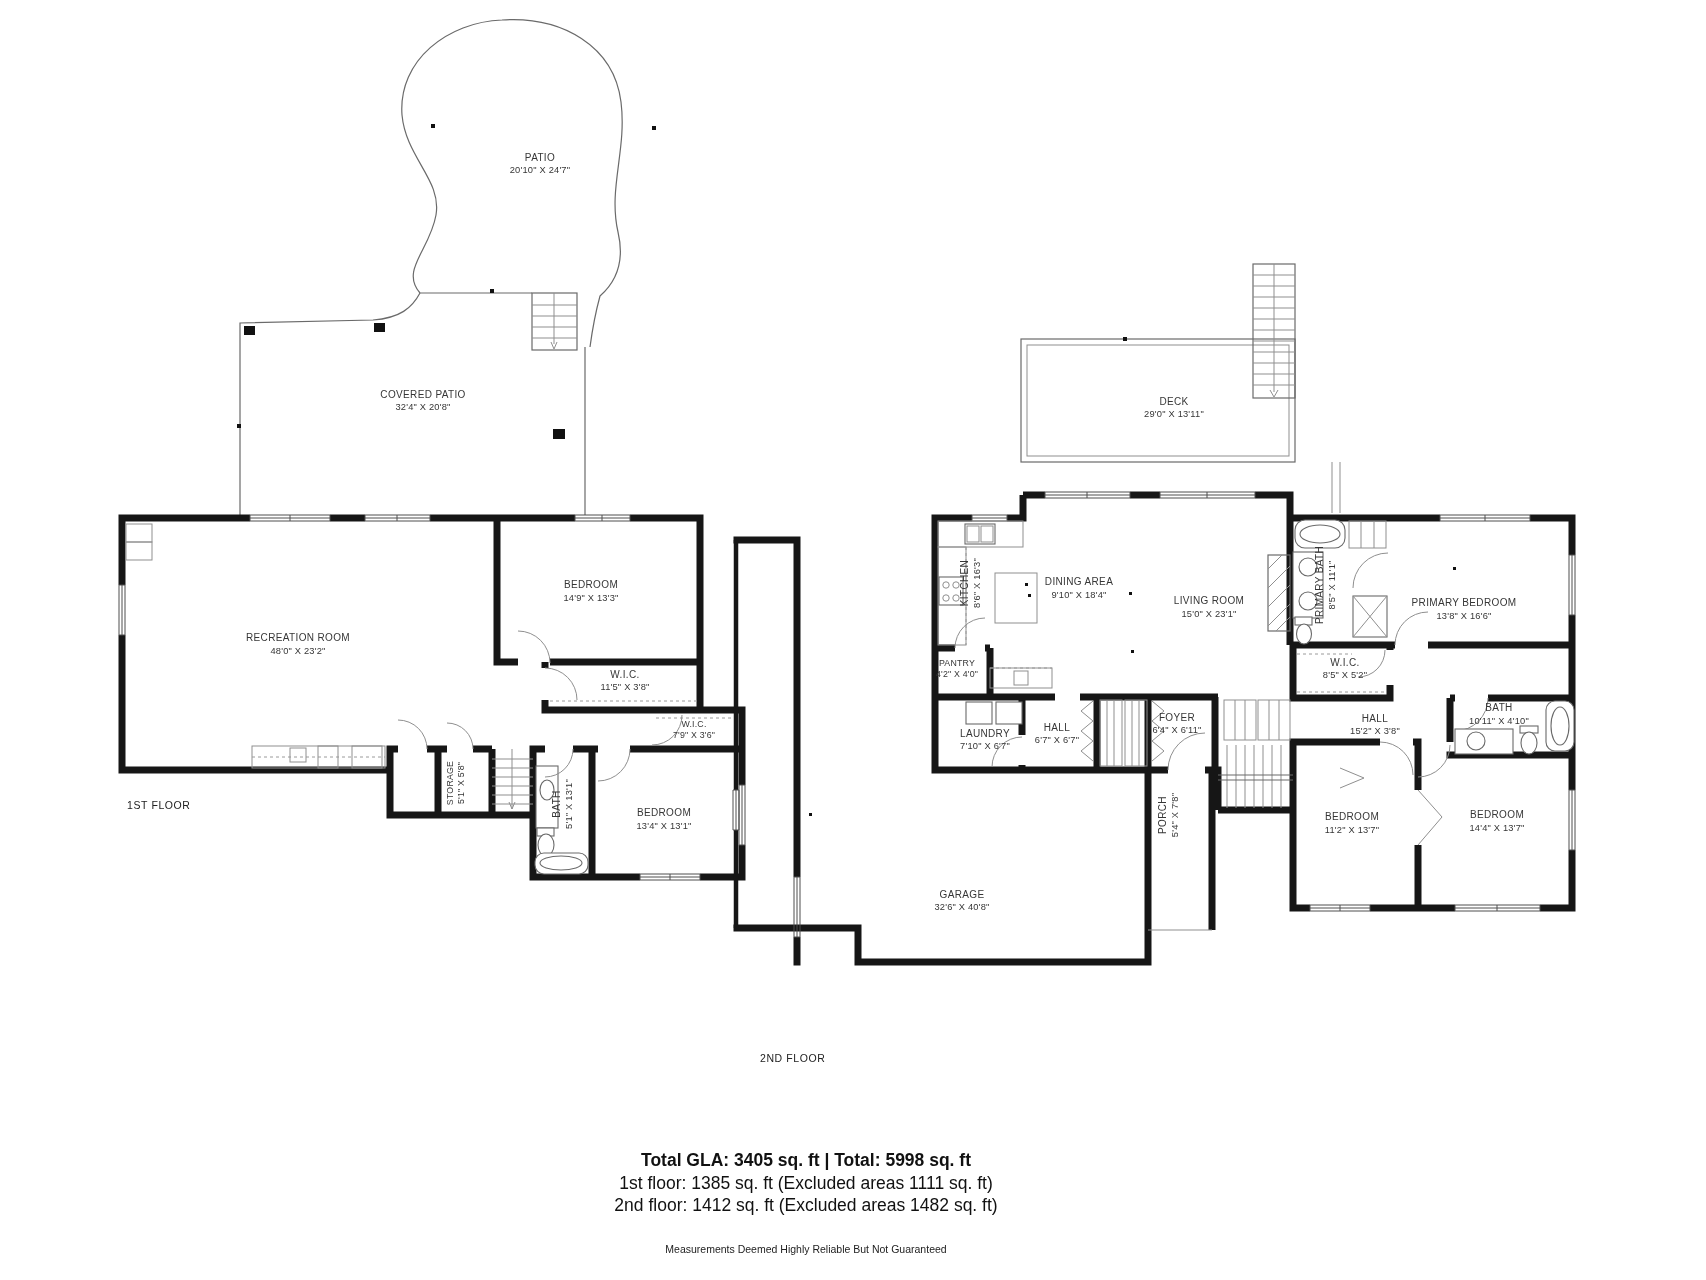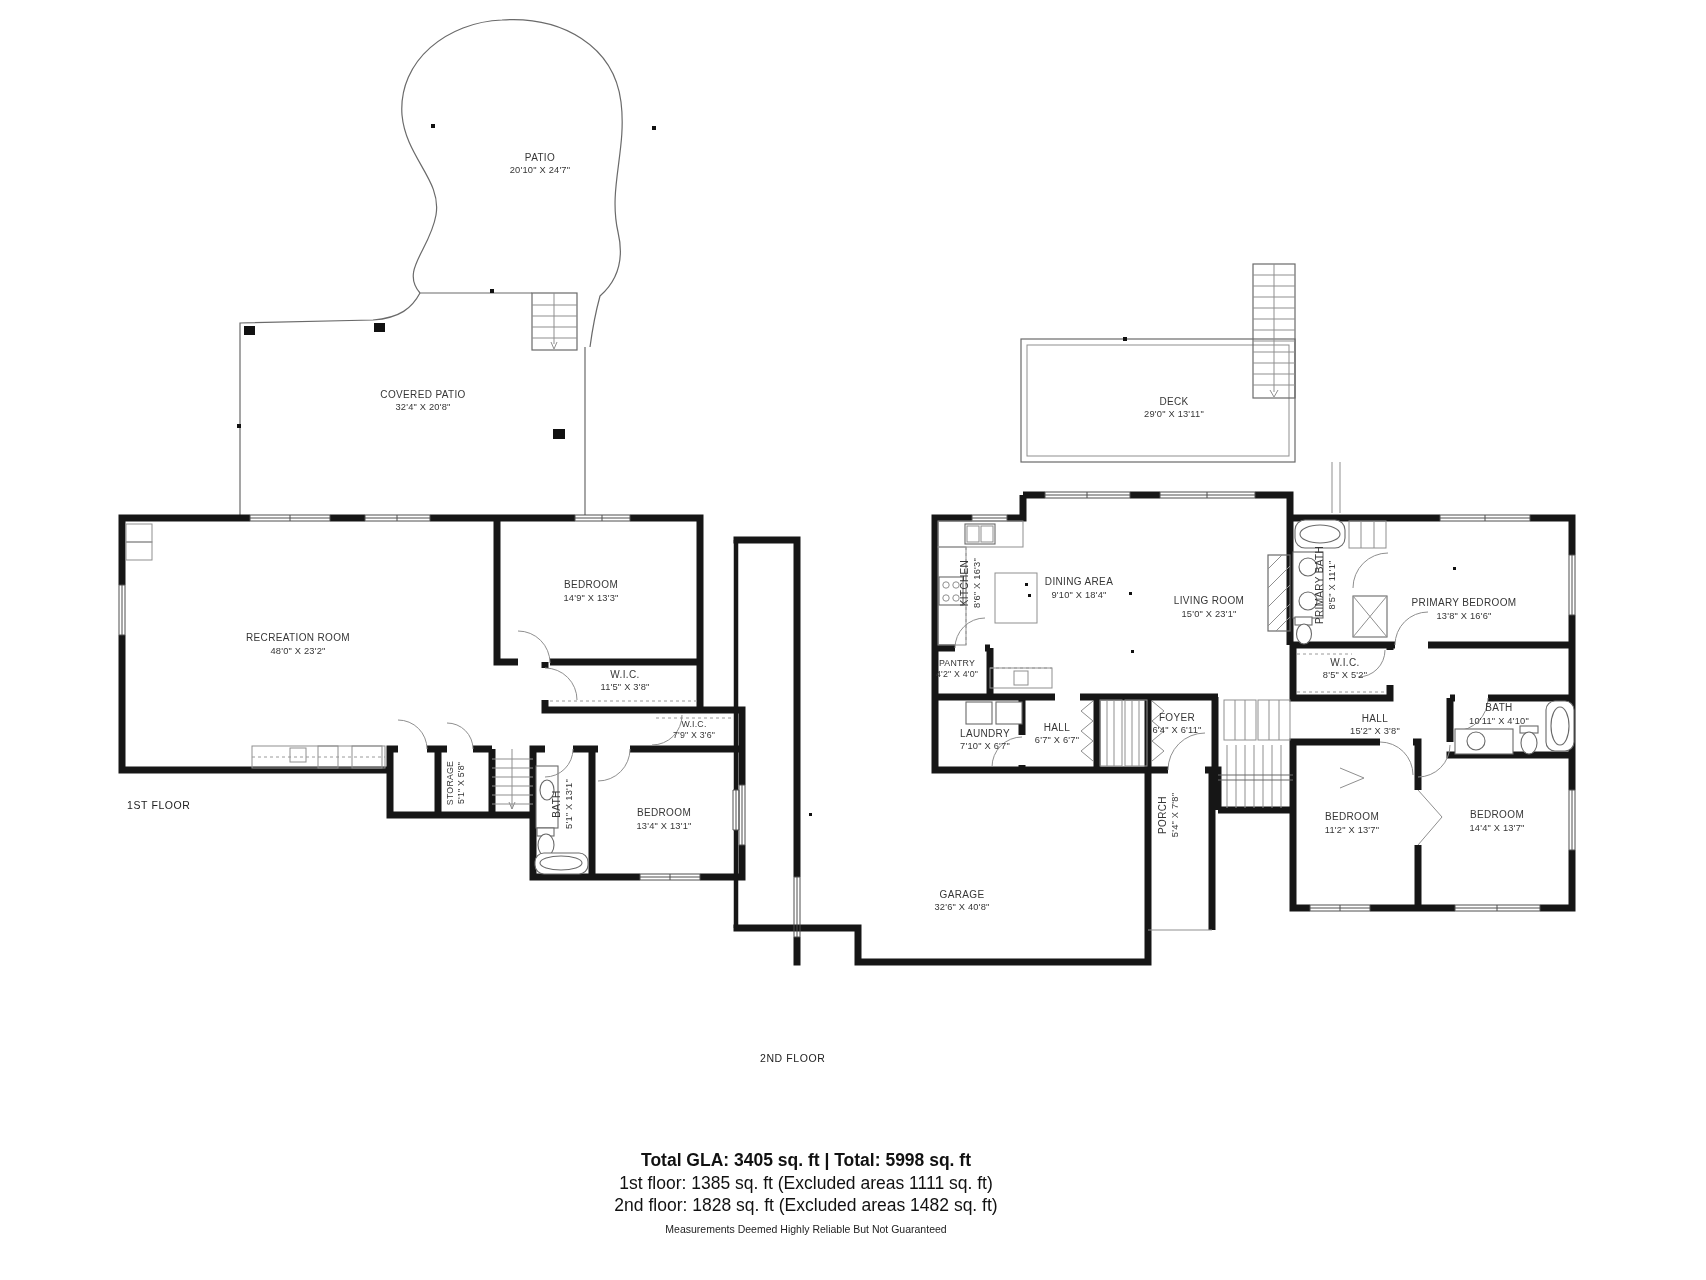--- a/index.html
+++ b/index.html
@@ -16,21 +16,21 @@
   .dot{fill:#111;}
   text{fill:#363636;text-anchor:middle;}
   .n{font-size:10px;letter-spacing:.35px;}
   .d{font-size:9.3px;letter-spacing:.2px;}
   .sm{font-size:8.8px;letter-spacing:.2px;}
   .flab{font-size:10.5px;fill:#222;text-anchor:start;letter-spacing:.6px;}
   .footer{position:absolute;left:806px;top:1149px;transform:translateX(-50%);
           text-align:center;color:#111;white-space:nowrap;}
   .f-line{font-size:17.5px;line-height:22.5px;}
   .f-bold{font-weight:700;}
-  .f-small{font-size:10.5px;margin-top:6px;color:#222;}
+  .f-small{font-size:10.5px;margin-top:26px;color:#222;}
 </style>
 </head>
 <body>
 
 <svg width="1706" height="1280" viewBox="0 0 1706 1280">
 
   <g>
 
     <g>
       <path class="thin" d="M420,293 C400,270 430,250 436,215 C442,180 406,158 402,115 C398,60 448,22 502,20 C562,16 614,46 621,102 C627,150 608,188 618,232 C625,262 616,282 600,296 C594,318 592,332 590,347"></path>
@@ -329,15 +329,15 @@
       <text class="n" x="1497" y="818">BEDROOM</text>
       <text class="d" x="1497" y="831">14'4" X 13'7"</text>
       <text class="flab" x="760" y="1062">2ND FLOOR</text>
     </g>
   </g>
 </svg>
 
 <div class="footer">
   <div class="f-line f-bold">Total GLA: 3405 sq. ft | Total: 5998 sq. ft</div>
   <div class="f-line">1st floor: 1385 sq. ft (Excluded areas 1111 sq. ft)</div>
-  <div class="f-line">2nd floor: 1828 sq. ft (Excluded areas 1482 sq. ft)</div>
+  <div class="f-line">2nd floor: 1412 sq. ft (Excluded areas 1482 sq. ft)</div>
   <div class="f-small">Measurements Deemed Highly Reliable But Not Guaranteed</div>
 </div>
 
 </body></html>

